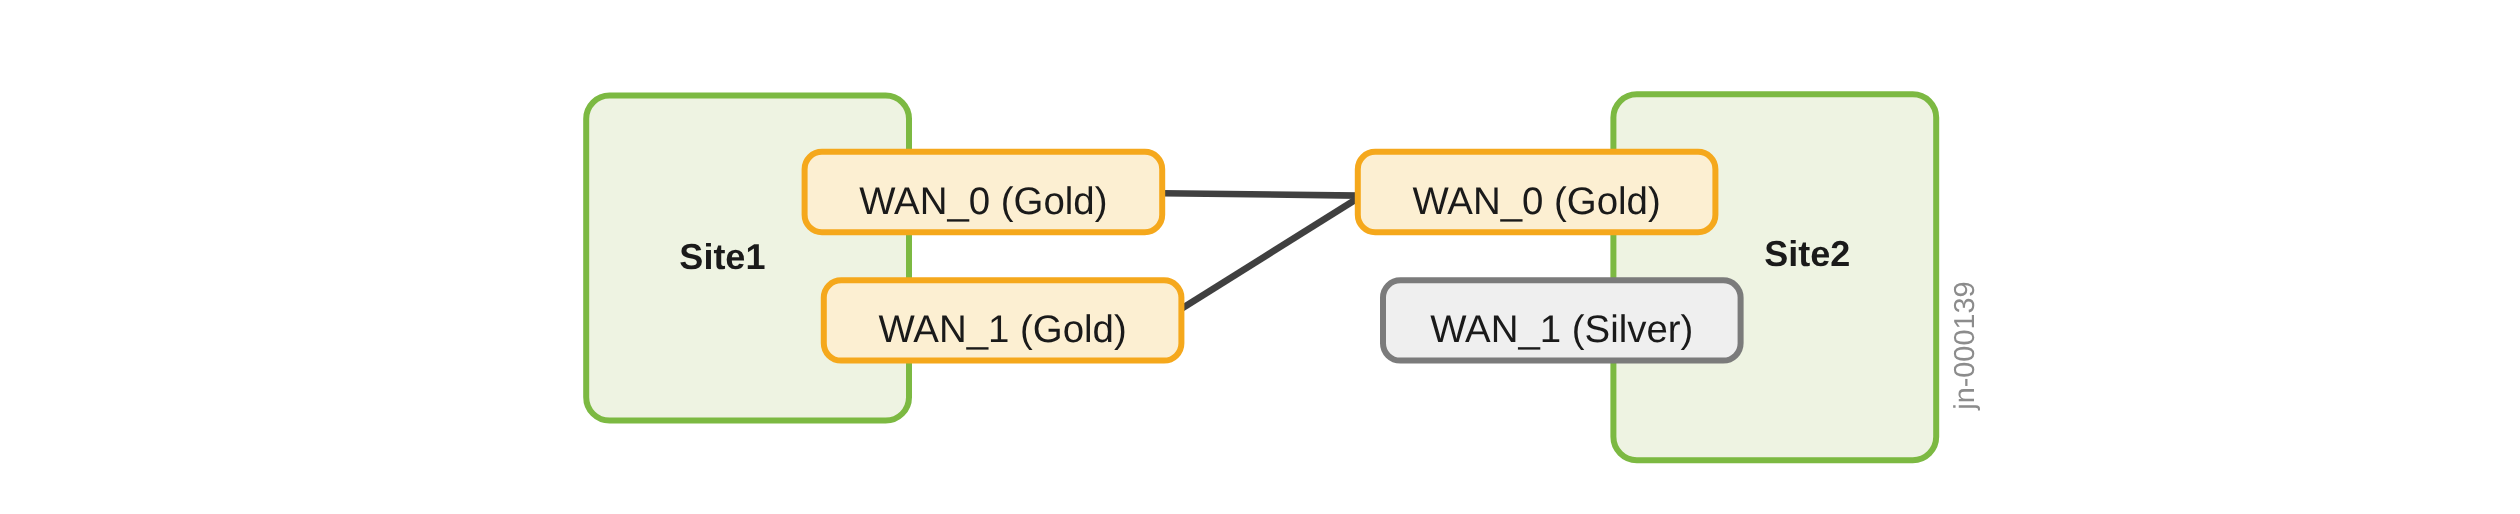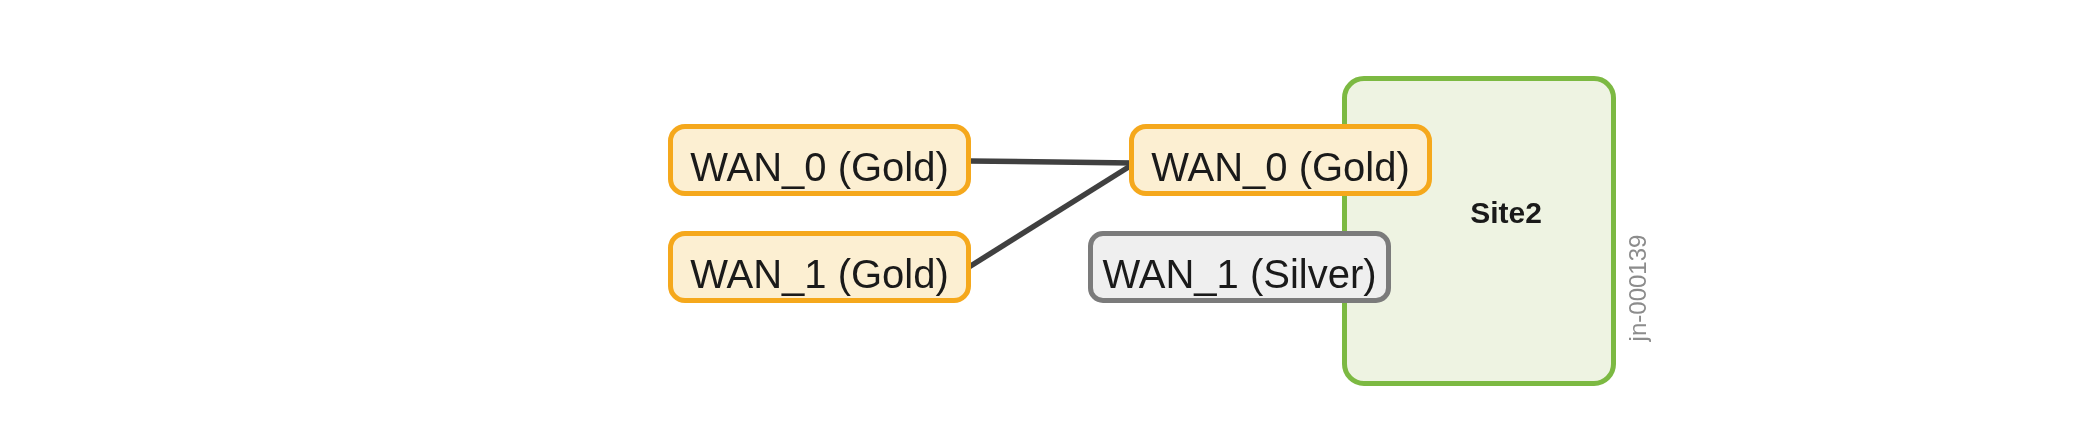--- a/index.html
+++ b/index.html
@@ -53,38 +53,38 @@
     width: 303px;
     height: 72px;
     border-radius: 17px;
     border: 5px solid;
     display: flex;
     align-items: center;
     justify-content: center;
     z-index: 3;
   }
   .wan .wan-label {
-    font-size: 40px;
+    font-size: 32px;
     font-weight: 400;
     color: var(--label-text, #1A1A1A);
     white-space: nowrap;
     margin-top: 15px;
   }
   .wan-gold {
     border-color: var(--gold-border, #F5A81C);
     background: var(--gold-fill, #FCEFD2);
   }
   .wan-silver {
     border-color: var(--silver-border, #7B7B7B);
     background: var(--silver-fill, #EFEFEF);
   }
   .wan-s1-0 { left: 668px; top: 124px; }
-  .wan-s1-1 { left: 668px; top: 231px; }
+  .wan-s1-1 { left: 684px; top: 231px; }
   .wan-s2-0 { left: 1129px; top: 124px; }
-  .wan-s2-1 { left: 1088px; top: 231px; border-radius: 15px; }
+  .wan-s2-1 { left: 1150px; top: 231px; }
   .figure-id {
     position: absolute;
     left: 1638px;
     top: 288px;
     transform: translate(-50%, -50%) rotate(-90deg);
     font-size: 24px;
     color: var(--annotation-text, #8C8C8C);
     white-space: nowrap;
     z-index: 2;
   }
@@ -92,20 +92,23 @@
 </head>
 <body>
 
 <div class="canvas">
 
   <svg class="links-svg" viewBox="0 0 2100 428" xmlns="http://www.w3.org/2000/svg">
     <line x1="969" y1="161" x2="1133" y2="163"></line>
     <line x1="969" y1="267" x2="1135" y2="163"></line>
   </svg>
 
+  <div class="site site-site1">
+    <span class="site-label">Site1</span>
+  </div>
 
   <div class="site site-site2">
     <span class="site-label">Site2</span>
   </div>
 
   <div class="wan wan-gold wan-s1-0">
     <span class="wan-label">WAN_0 (Gold)</span>
   </div>
 
   <div class="wan wan-gold wan-s1-1">

